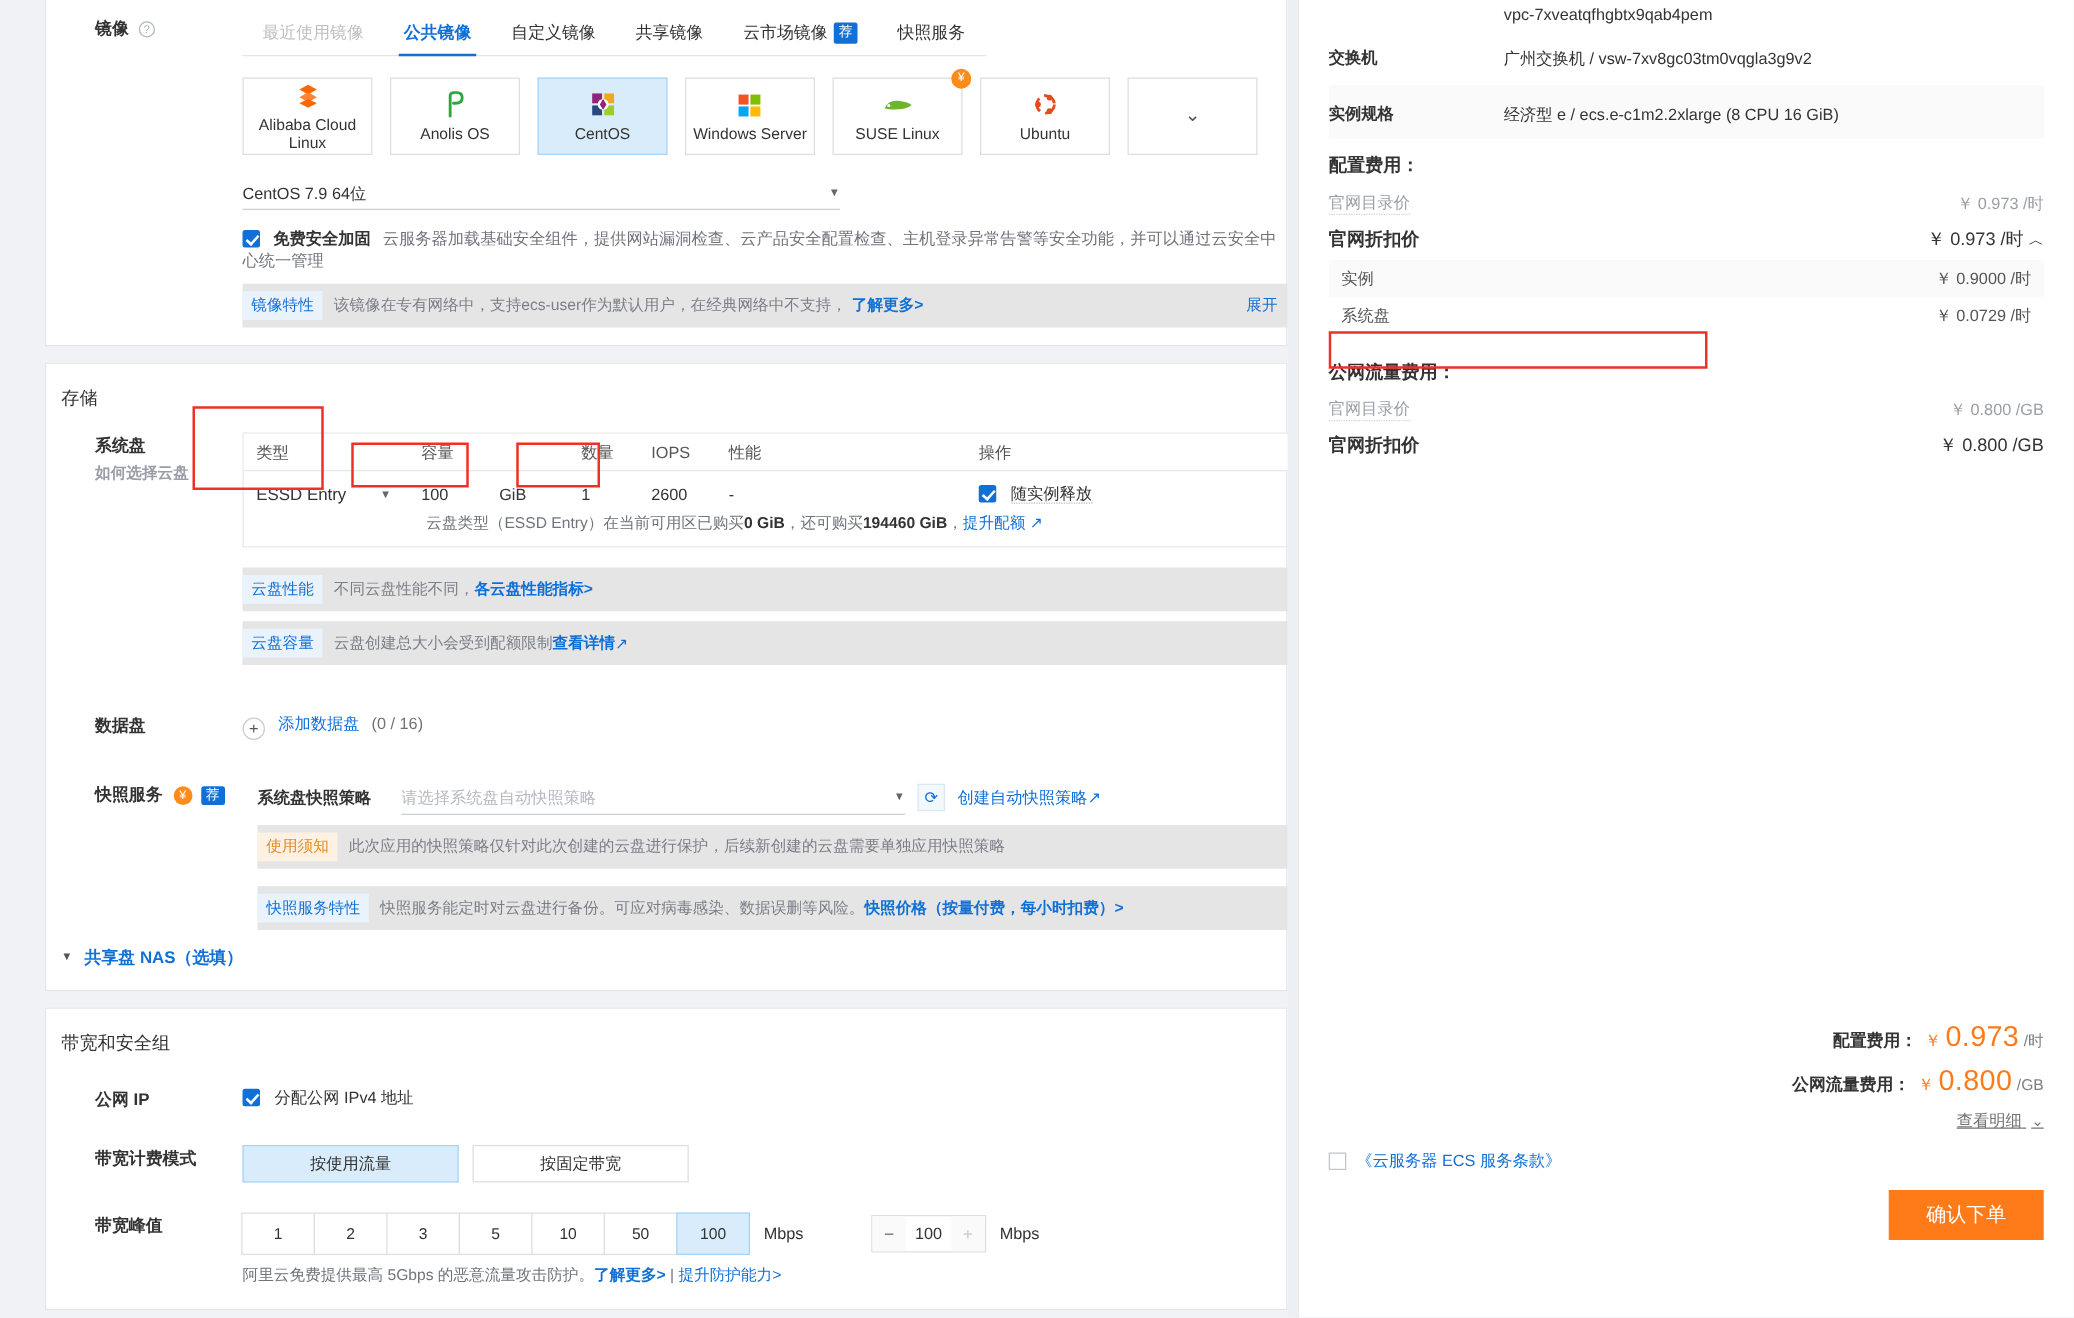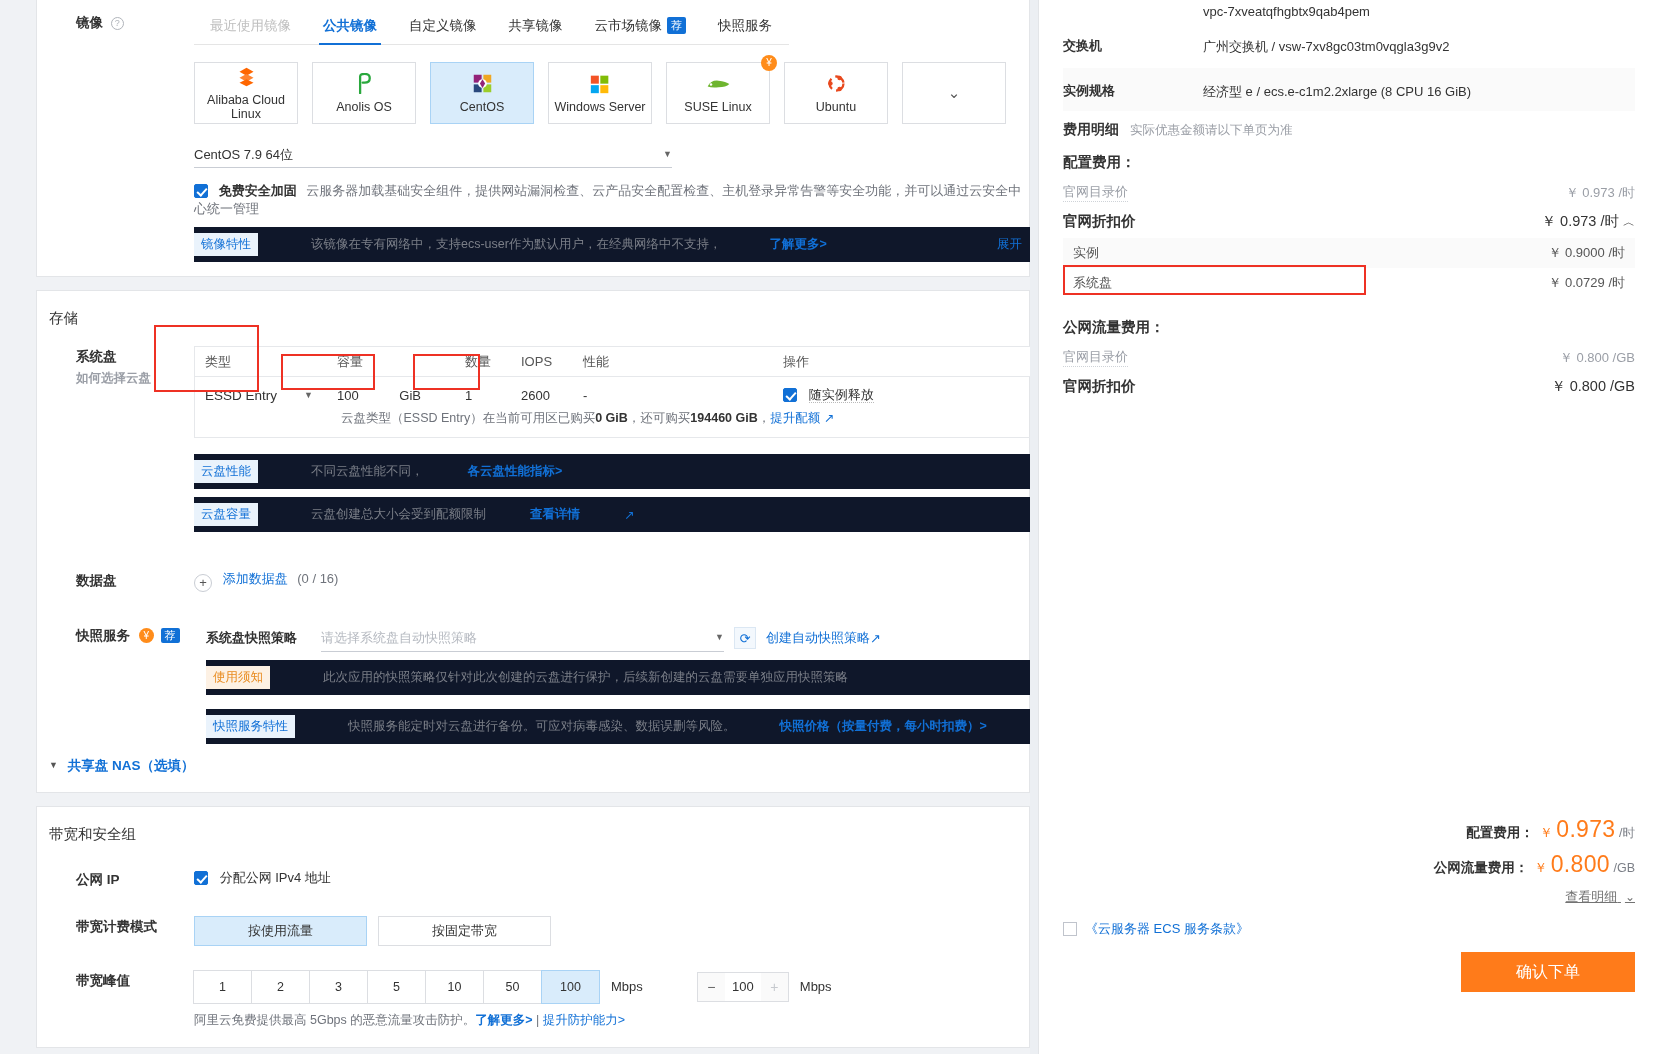--- a/index.html
+++ b/index.html
@@ -120,22 +120,22 @@
     vertical-align: -3px; position: relative; cursor: pointer;
   }
   .chk.checked { background: #1170d6; border-color: #1170d6; }
   .chk.checked:after {
     content: ""; position: absolute; left: 4px; top: 1px;
     width: 4px; height: 8px; border: solid #fff;
     border-width: 0 2px 2px 0; transform: rotate(42deg);
   }
 
   .hint-strip {
-    background: #0f172a; display: flex; align-items: center;
-    padding: 6px 0; margin-top: 9px; font-size: 12.5px; color: #7b7f88; gap: 44px;
+    background: #e5e5e5; display: flex; align-items: center;
+    padding: 6px 0; margin-top: 9px; font-size: 12.5px; color: #7b7f88;
   }
   .hint-tag {
     background: #eaf3fc; color: #1170d6;
     padding: 3px 7px; font-size: 12.5px; margin-right: 9px; white-space: nowrap;
   }
   .hint-tag.orange { background: #fdf1e4; color: #e88b20; }
   .lnk { color: #1170d6; cursor: pointer; }
   .lnk-b { color: #1170d6; cursor: pointer; font-weight: bold; }
   .expand-link { color: #1170d6; margin-left: auto; padding-right: 10px; cursor: pointer; }
 
@@ -255,21 +255,21 @@
   .sum-line { display: flex; justify-content: flex-end; align-items: baseline; padding: 4px 0; font-size: 13.5px; }
   .sum-line .lab { color: #333; font-weight: bold; }
   .sum-amt { color: #ff7b1a; font-size: 13px; margin-left: 6px; }
   .sum-amt .big { font-size: 23px; letter-spacing: 0.3px; }
   .sum-amt .u { color: #7a7e86; font-size: 12.5px; }
   .view-detail { text-align: right; color: #737373; font-size: 13px; padding: 6px 0 0 0; cursor: pointer; text-decoration: underline; }
 
   .terms-row { display: flex; align-items: center; margin-top: 14px; font-size: 13px; }
   .chk-empty { width: 14px; height: 14px; border: 1px solid #c0c4cc; background: #fff; margin-right: 8px; cursor: pointer; }
   .submit-btn {
-    margin-top: 14px; margin-left: auto; width: 174px; height: 40px;
+    margin-top: 14px; margin-left: auto; width: 124px; height: 40px;
     background: #ff7b1a; color: #fff; font-size: 16px;
     display: flex; align-items: center; justify-content: center;
     cursor: pointer; border: none;
   }
   .right-bottom { position: absolute; left: 24px; right: 24px; bottom: 62px; }
   .flex-end { display: flex; flex-direction: column; align-items: flex-end; }
 </style>
 </head>
 <body>
 
@@ -576,24 +576,20 @@
       </div>
       <div class="kv" style="padding-top:12px;">
         <div class="k">交换机</div>
         <div class="v">广州交换机 / vsw-7xv8gc03tm0vqgla3g9v2</div>
       </div>
       <div class="kv shade" style="padding-top:14px; padding-bottom:10px; margin-top:8px;">
         <div class="k">实例规格</div>
         <div class="v">经济型 e / ecs.e-c1m2.2xlarge (8 CPU 16 GiB)</div>
       </div>
 
-      <div class="fee-head">
-        <span class="t">费用明细</span>
-        <span class="s">实际优惠金额请以下单页为准</span>
-      </div>
 
       <div class="fee-block-title">配置费用：</div>
       <div class="fee-line">
         <span class="lab">官网目录价</span>
         <span class="amt">￥ 0.973 /时</span>
       </div>
       <div class="fee-line strong">
         <span class="lab">官网折扣价</span>
         <span class="amt">
           <span>￥ 0.973 /时</span>

